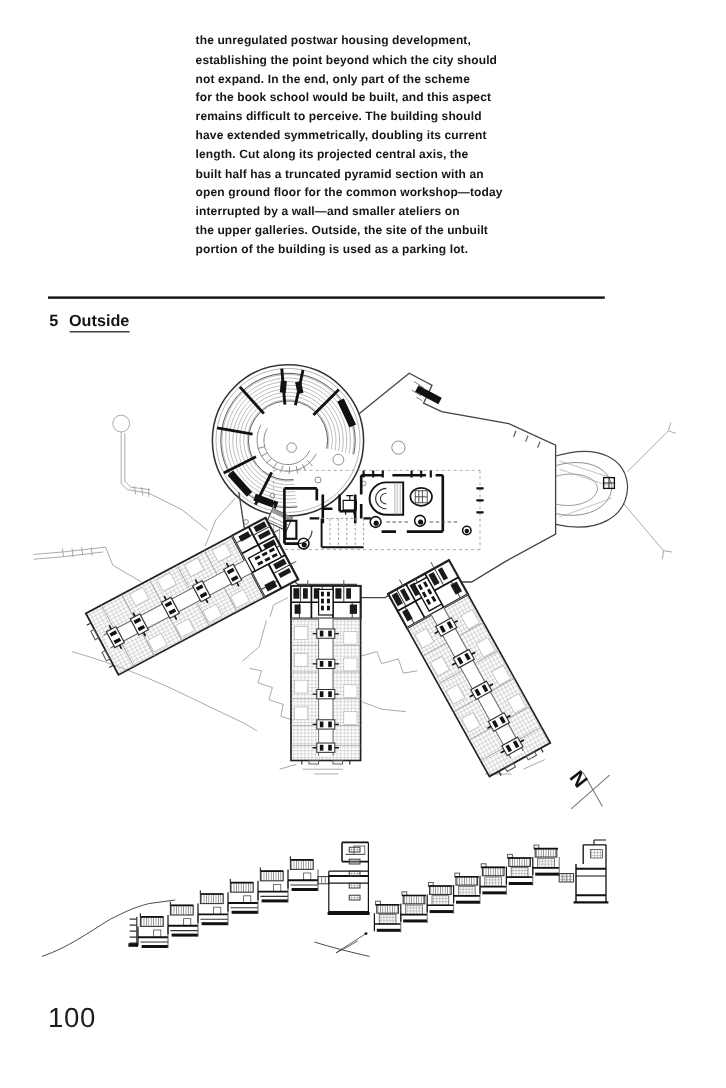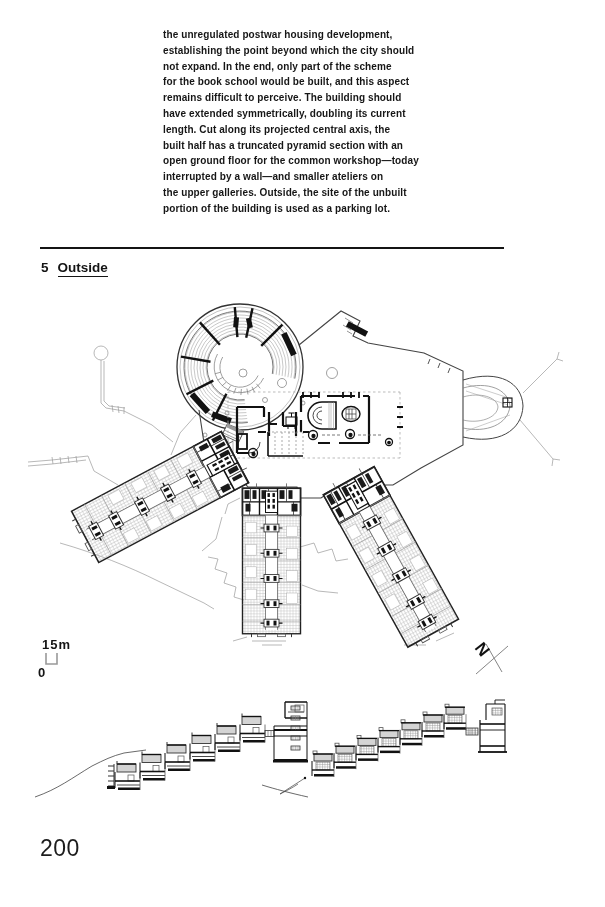--- a/index.html
+++ b/index.html
@@ -273,27 +273,20 @@
     </g>
     <g>
       <use href="#arm-t" xlink:href="#arm-t" transform="translate(271.5,276) scale(1,0.97)"></use>
     </g>
     <g>
       <use href="#arm-t" xlink:href="#arm-t" transform="translate(391,272) rotate(-29) scale(1,1.16)"></use>
     </g>
   </svg>
   </div>
 
-  <div class="abs" id="scalebar">
-    <div id="scale-top">15m</div>
-    <svg width="16" height="15" viewBox="0 0 16 15" style="margin-left:6px;">
-      <path d="M2,1 V12 H13 V1" fill="none" stroke="#999" stroke-width="1.6"></path>
-    </svg>
-    <div id="scale-zero">0</div>
-  </div>
 
   <div class="abs" id="north">
     <svg width="60" height="58" viewBox="0 0 60 58">
       <path d="M16,46 L48,18 M26,16 L42,44" stroke="#777" stroke-width="0.9" fill="none"></path>
       <text transform="translate(14,20) rotate(52)" font-family="Liberation Sans, sans-serif" font-size="17" font-weight="bold" fill="#111">N</text>
     </svg>
   </div>
 
   <div class="abs" id="sections-wrap">
   <svg width="605" height="117" viewBox="0 0 605 117">
@@ -381,15 +374,15 @@
         <path d="M480,56 H505" stroke-width="1.6"></path>
         <path d="M478,62 H507" stroke-width="1.8"></path>
         <path d="M486,30 V14 M486,14 H505 M505,14 V62" stroke-width="1.1"></path>
         <path d="M495,10 H505 M495,10 V14" stroke-width="0.9"></path>
       </g>
       <rect x="492" y="18" width="10" height="7" fill="url(#grid2)" stroke="#555" stroke-width="0.7"></rect>
     </g>
   </svg>
   </div>
 
-  <div class="abs" id="page-number">200</div>
+  <div class="abs" id="page-number">100</div>
 
 </div>
 
 </body></html>

